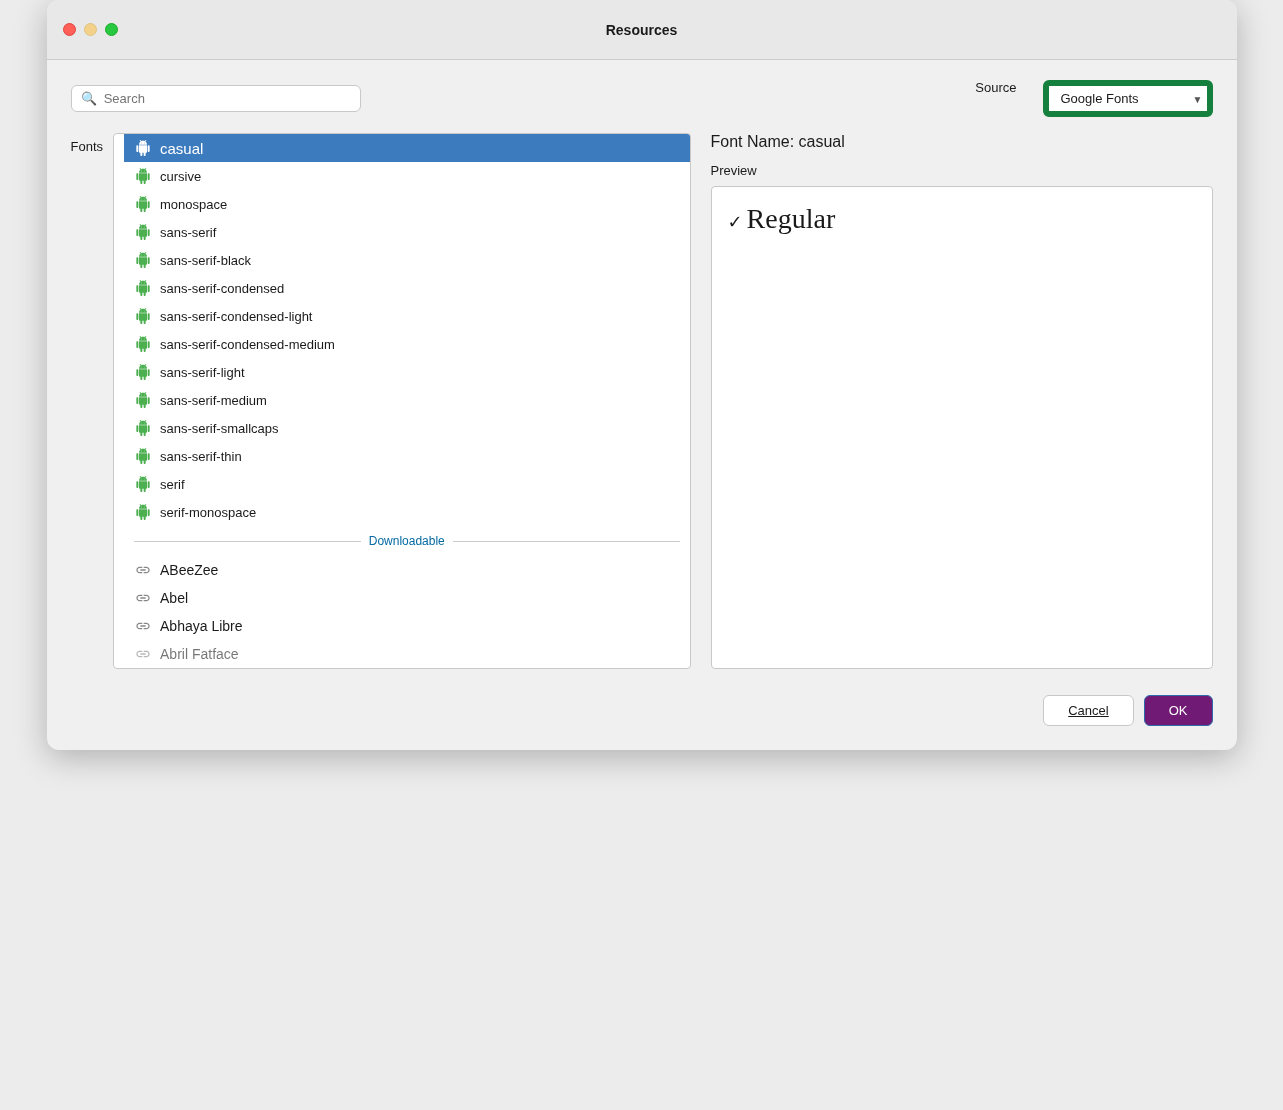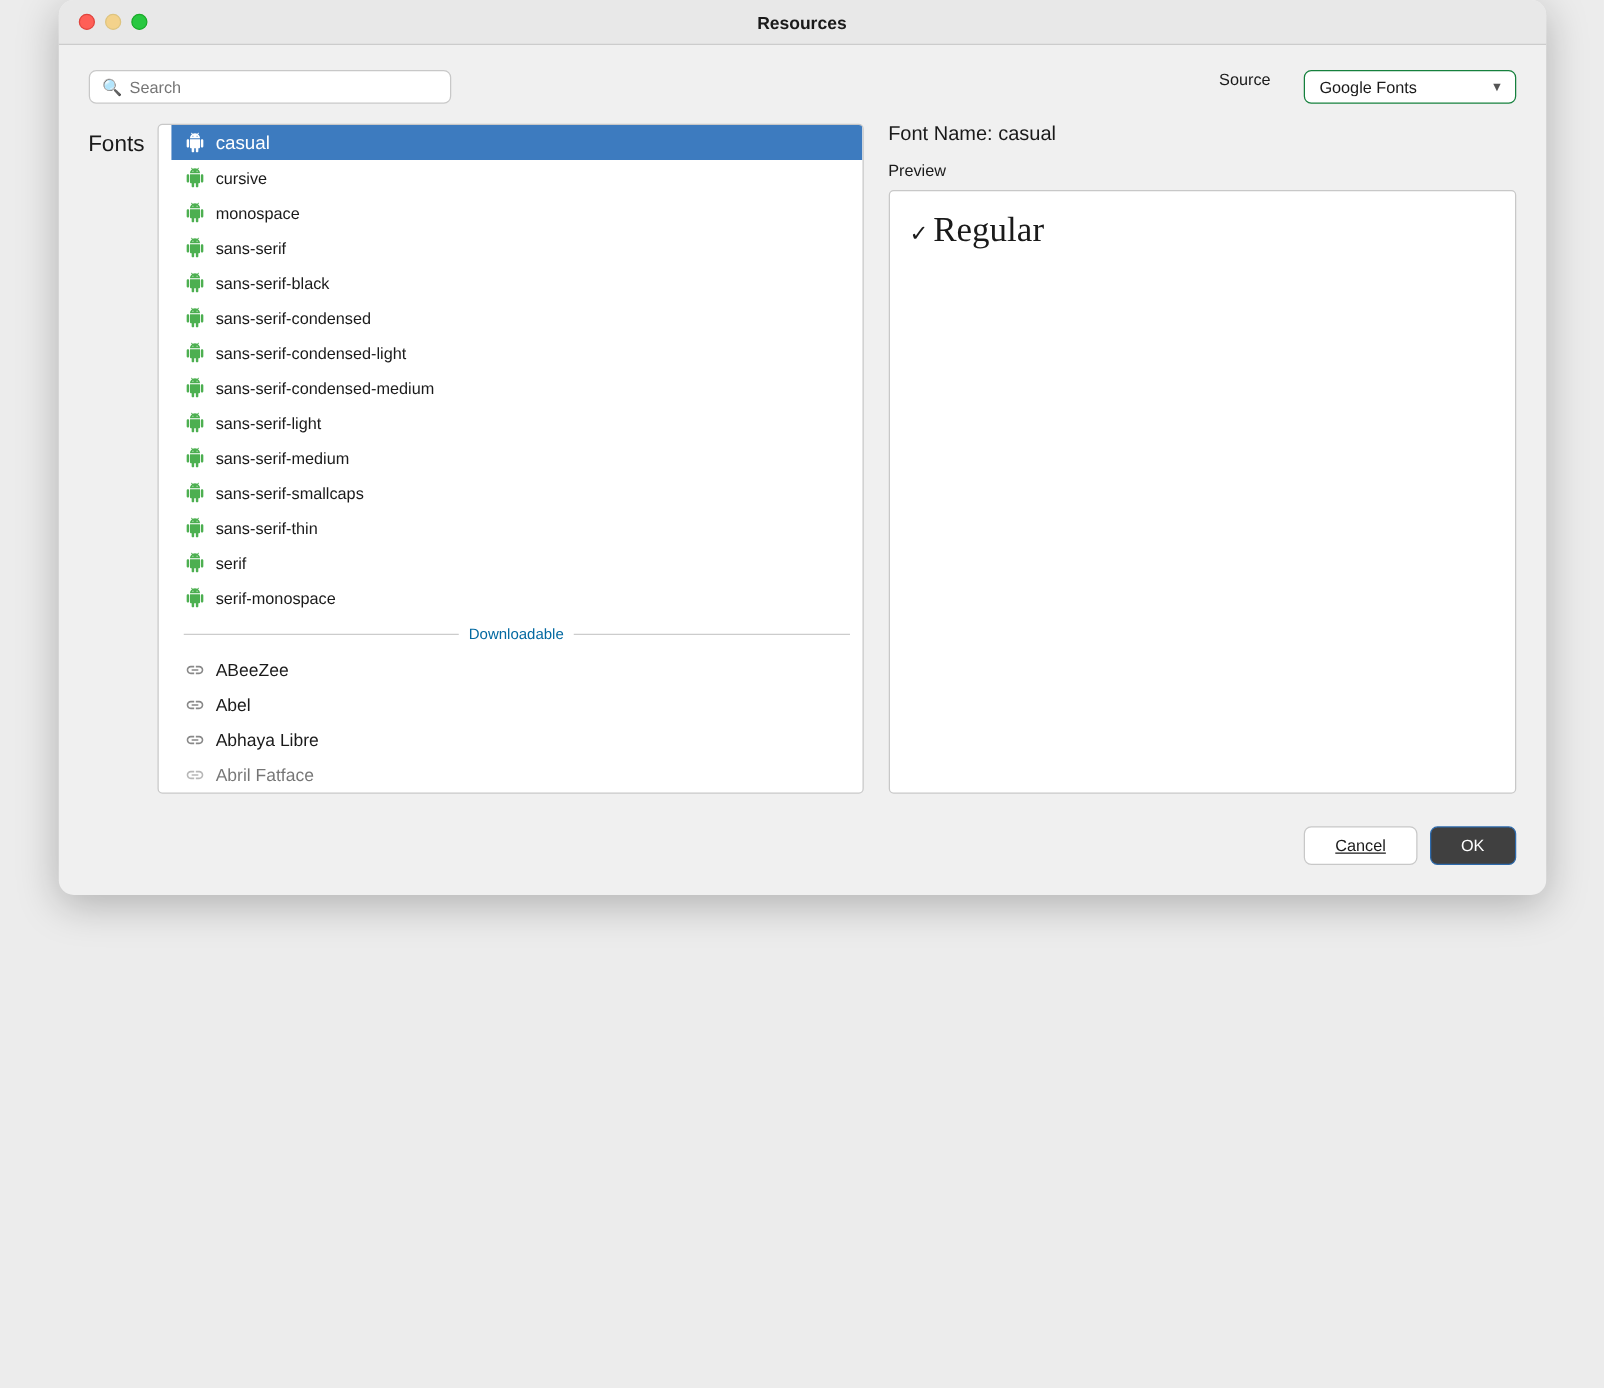--- a/index.html
+++ b/index.html
@@ -25,21 +25,21 @@
       box-shadow: 0 8px 32px rgba(0,0,0,0.25);
       display: flex;
       flex-direction: column;
       overflow: hidden;
     }
 
     
     .titlebar {
       background: #e8e8e8;
       border-bottom: 1px solid #ccc;
-      height: 36px;
+      height: 60px;
       display: flex;
       align-items: center;
       padding: 0 16px;
       position: relative;
       flex-shrink: 0;
     }
 
     .traffic-lights {
       display: flex;
       gap: 8px;
@@ -114,21 +114,21 @@
 
     .source-label {
       font-size: 13px;
       color: #1a1a1a;
     }
 
     .source-select {
       appearance: none;
       -webkit-appearance: none;
       background: white;
-      border: 1px solid #15803d;
+      border: 6px solid #15803d;
       border-radius: 6px;
       padding: 5px 25px 5px 12px;
       font-size: 13px;
       color: #1a1a1a;
       cursor: pointer;
       position: relative;
       width: 170px;
     }
 
     .source-select-wrapper {
@@ -155,21 +155,21 @@
 
     
     .fonts-section {
       display: flex;
       gap: 10px;
       width: 620px;
       flex-shrink: 0;
     }
 
     .fonts-label {
-      font-size: 18px;
+      font-size: 13px;
       font-weight: 500;
       color: #1a1a1a;
       padding-top: 6px;
       white-space: nowrap;
     }
 
     .font-list-container {
       flex: 1;
       background: white;
       border: 1px solid #c8c8c8;
@@ -321,21 +321,21 @@
       border: 1px solid #c8c8c8;
     }
 
     .btn-cancel {
       background: white;
       color: #1a1a1a;
       text-decoration: underline;
     }
 
     .btn-ok {
-      background: #404040;
+      background: #701a75;
       color: white;
       border-color: #2d6aac;
     }
   </style>
 </head>
 <body>
 
 <div class="window">
 
   <div class="titlebar">

